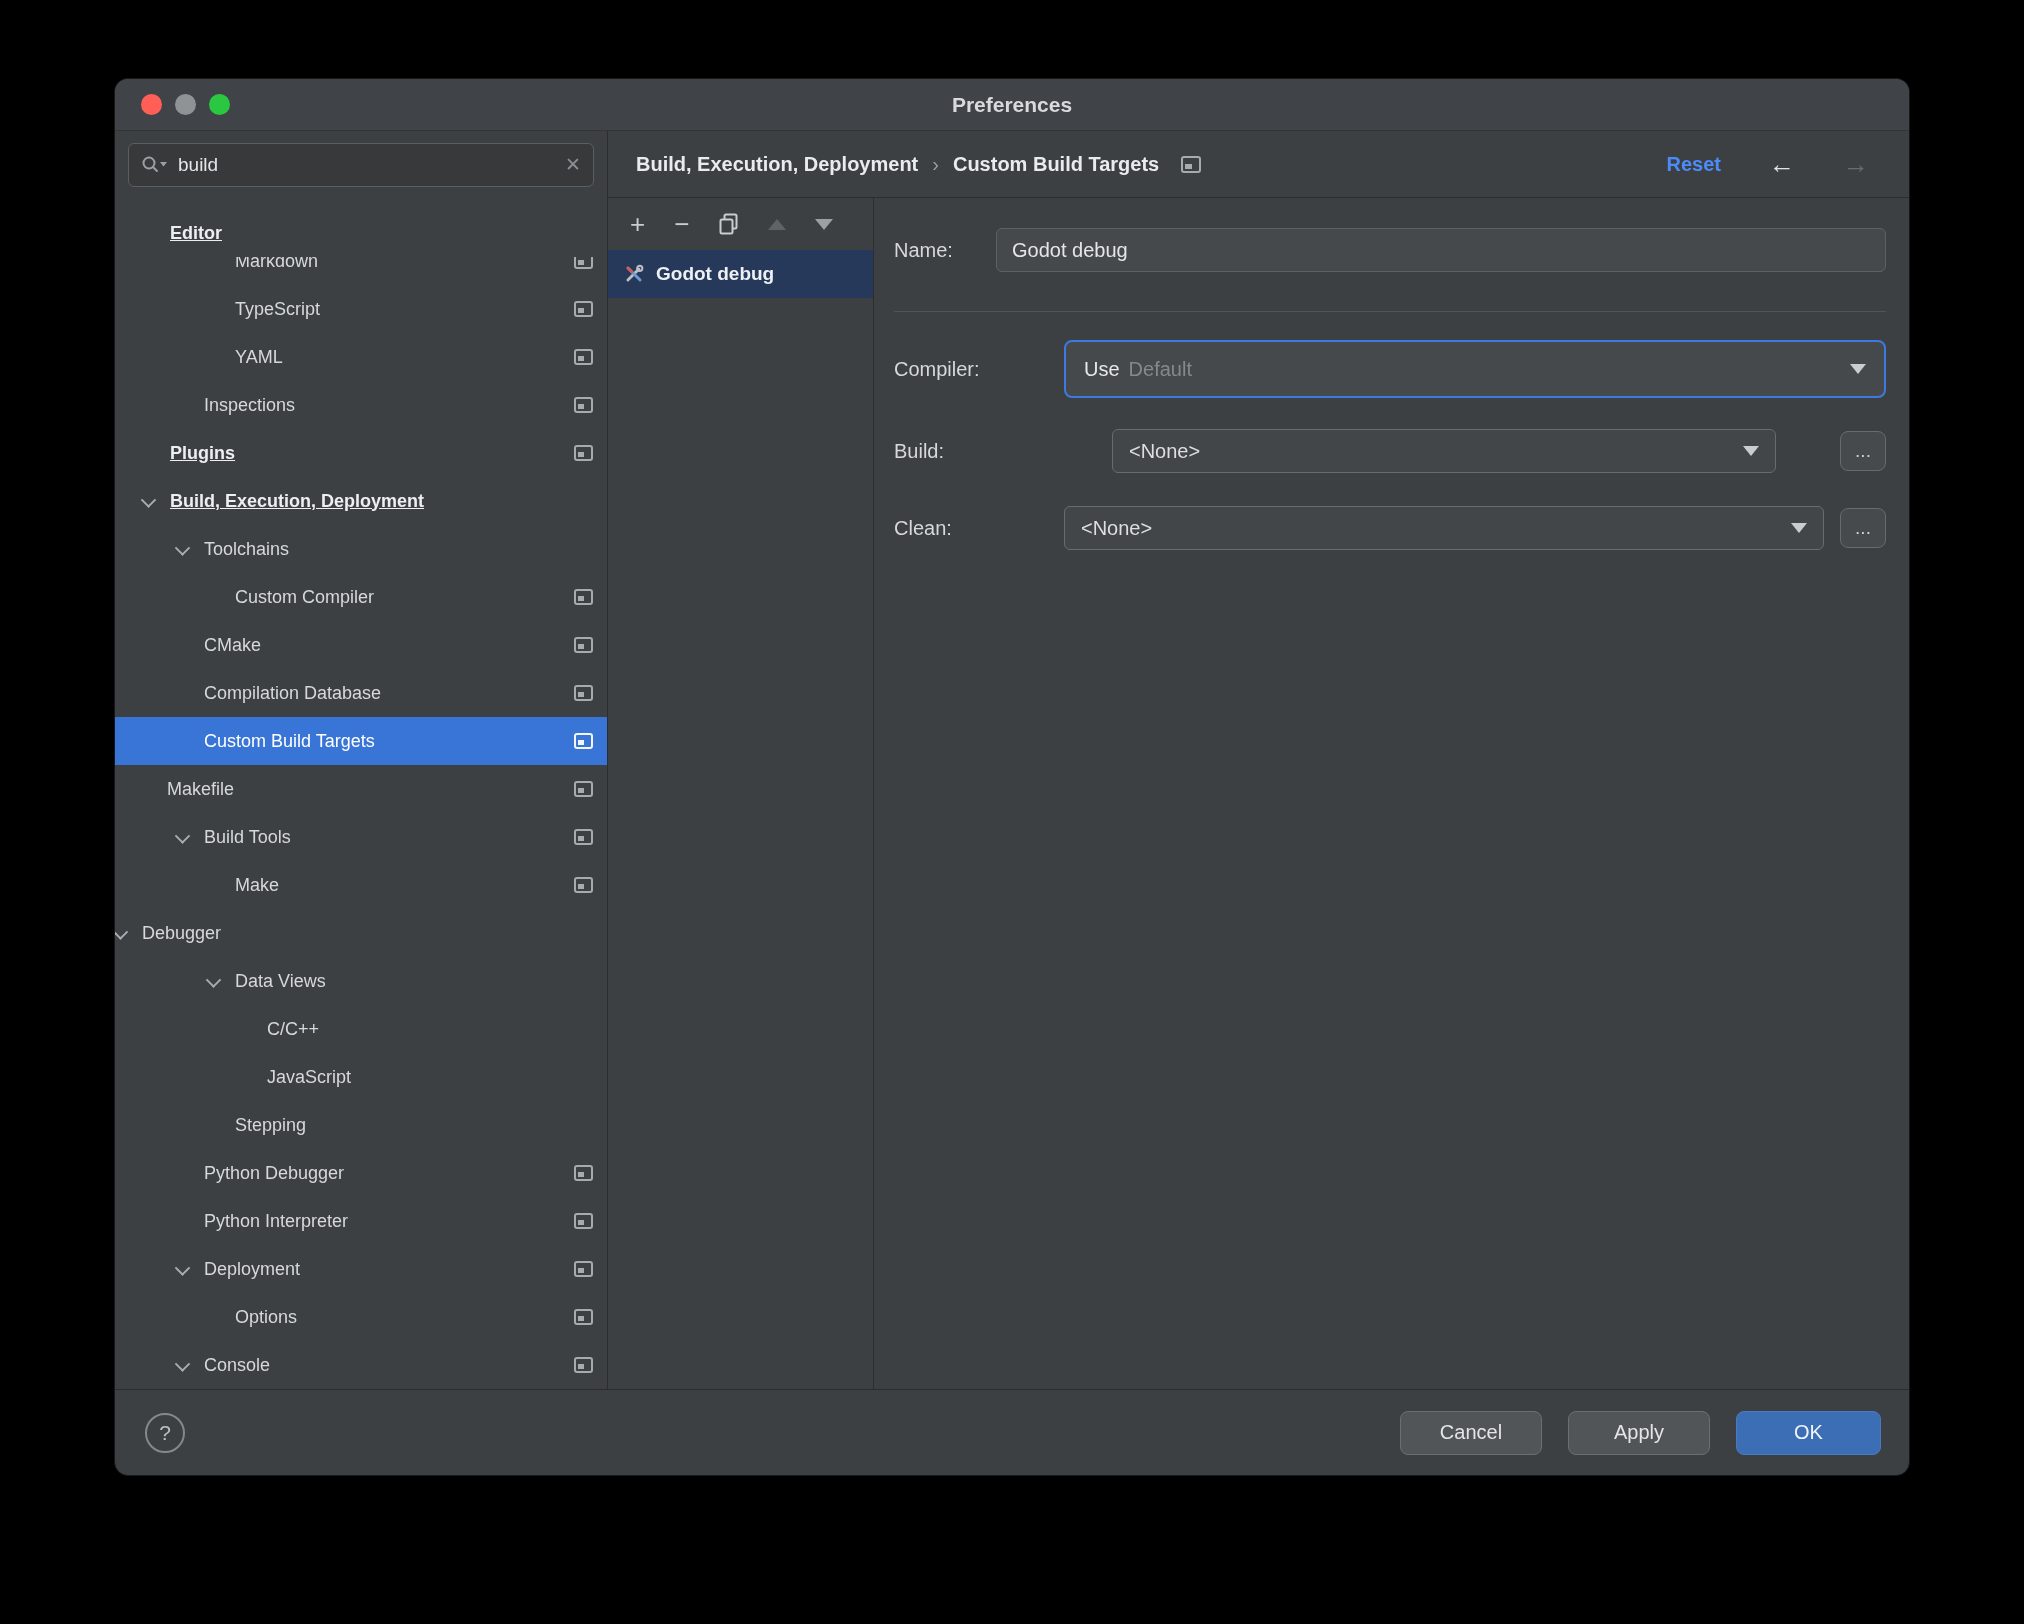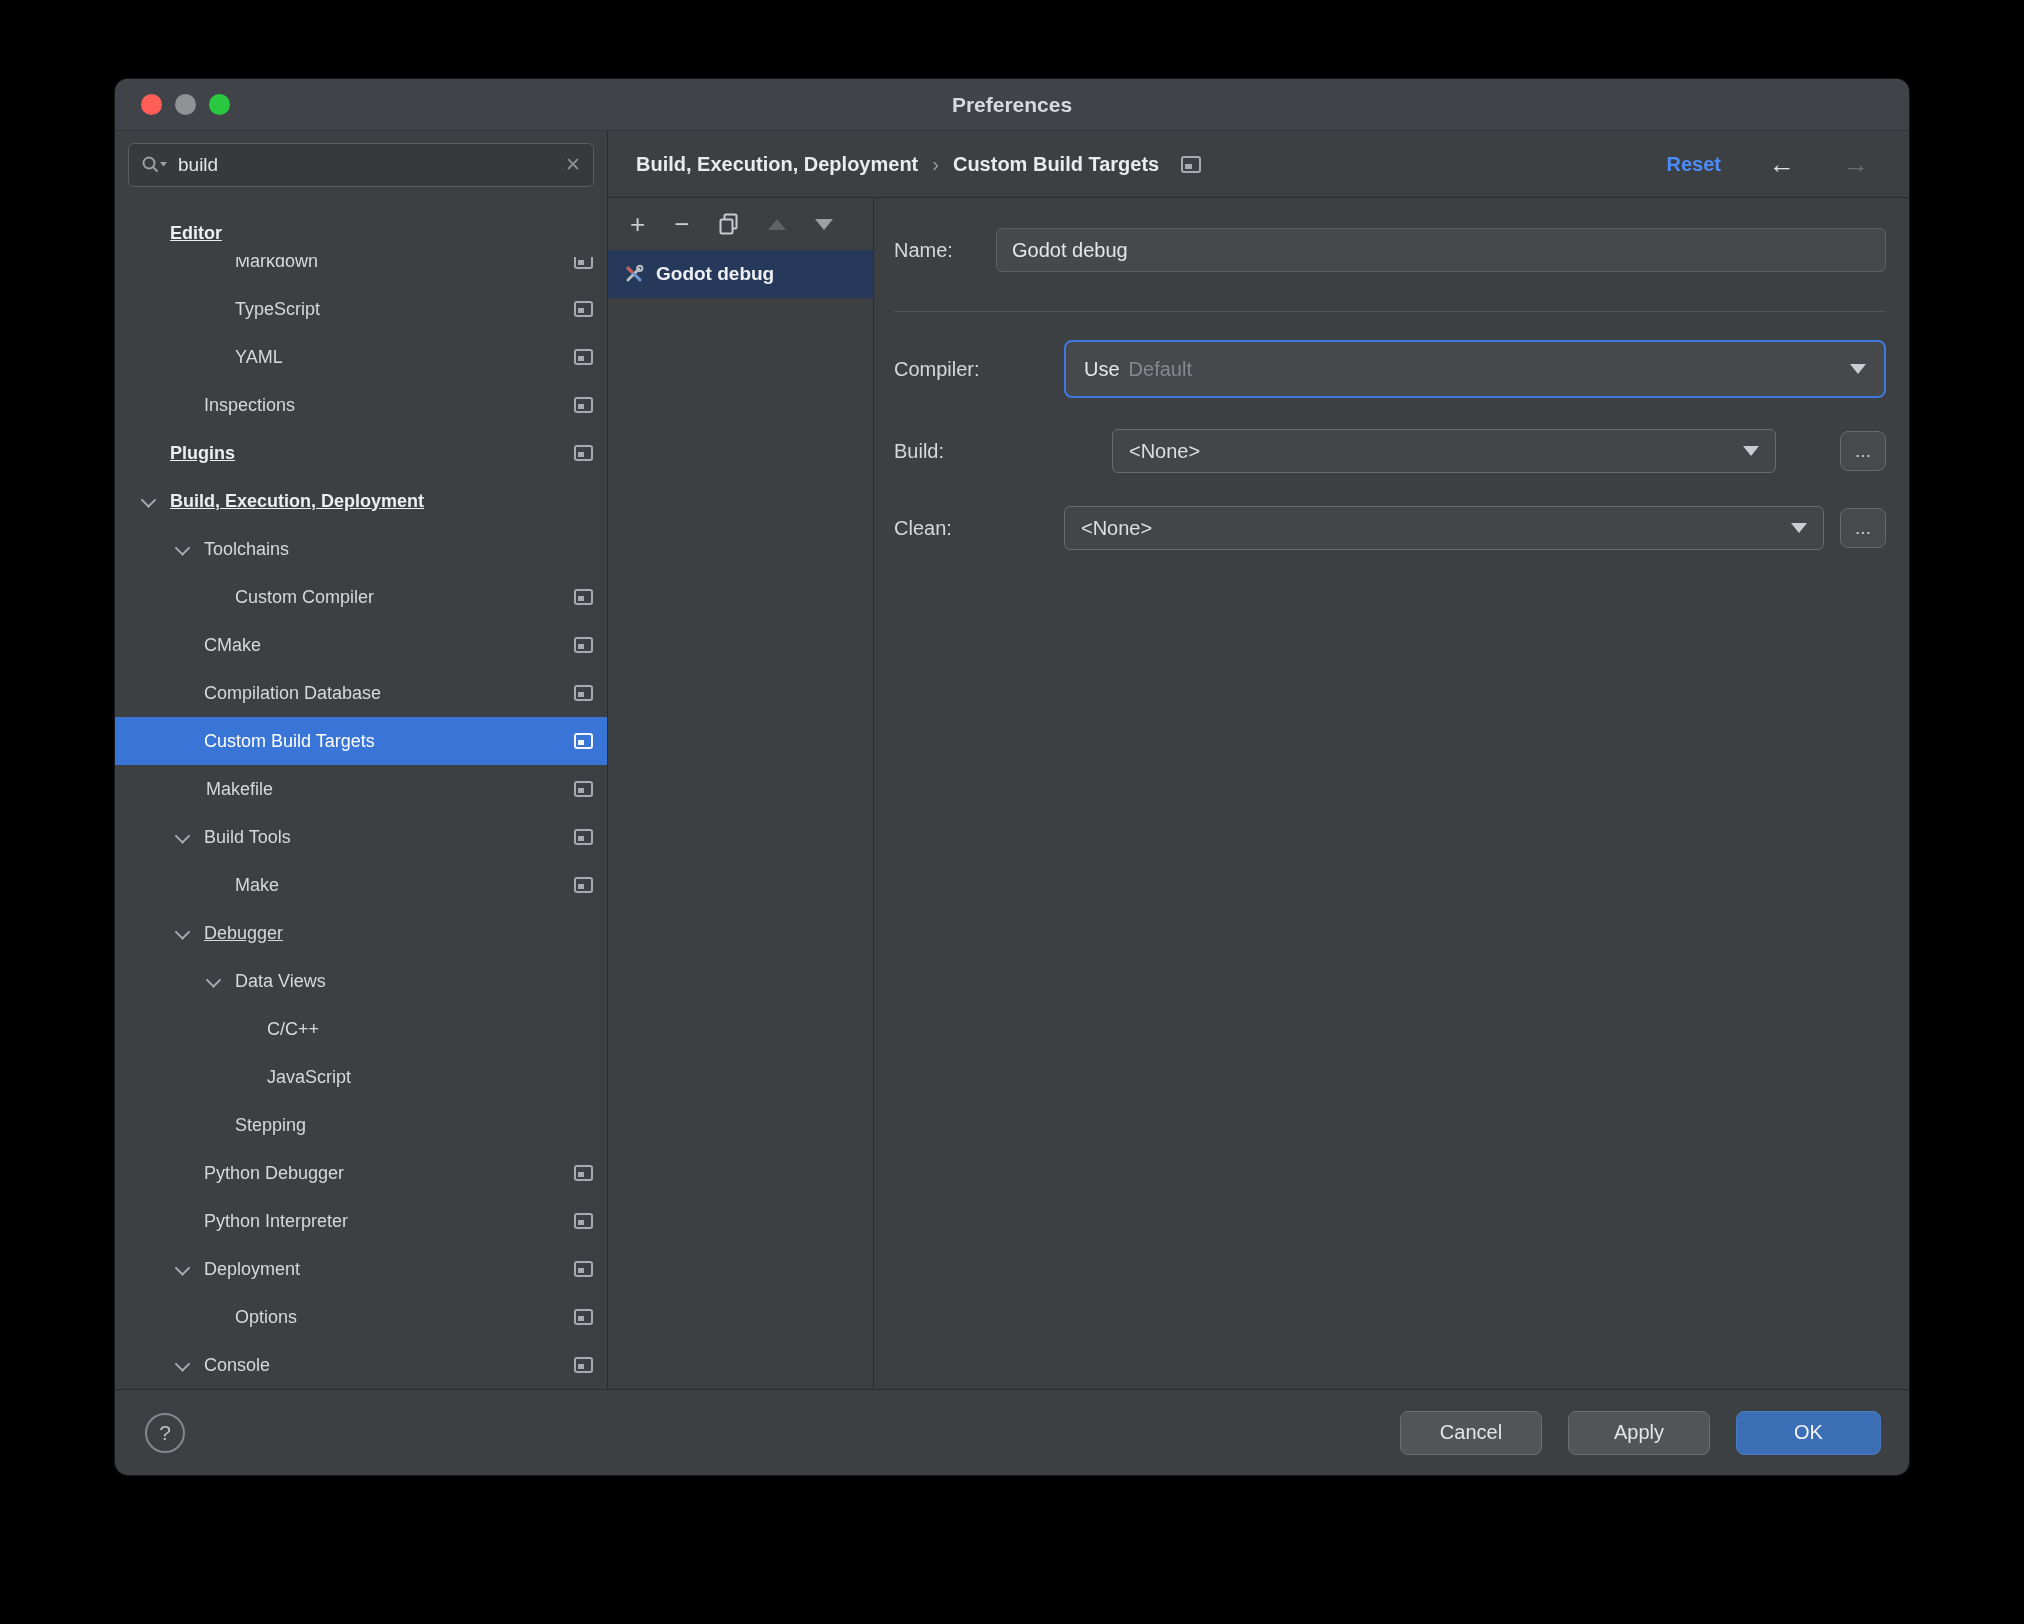--- a/index.html
+++ b/index.html
@@ -180,34 +180,34 @@
             <span class="indicator"></span>
           </div>
           <div class="tree-row" style="padding-left: 89px;">
             <span class="tlabel">Compilation Database</span>
             <span class="indicator"></span>
           </div>
           <div class="tree-row selected" style="padding-left: 89px;">
             <span class="tlabel">Custom Build Targets</span>
             <span class="indicator"></span>
           </div>
-          <div class="tree-row" style="padding-left: 91px;">
+          <div class="tree-row" style="padding-left: 52px;">
             <span class="tlabel">Makefile</span>
             <span class="indicator"></span>
           </div>
           <div class="tree-row" style="padding-left: 62px;">
             <span class="chev"></span>
             <span class="tlabel">Build Tools</span>
             <span class="indicator"></span>
           </div>
           <div class="tree-row" style="padding-left: 120px;">
             <span class="tlabel">Make</span>
             <span class="indicator"></span>
           </div>
-          <div class="tree-row" style="padding-left: 62px; text-decoration: underline;">
+          <div class="tree-row" style="">
             <span class="chev"></span>
             <span class="tlabel">Debugger</span>
           </div>
           <div class="tree-row" style="padding-left: 93px;">
             <span class="chev"></span>
             <span class="tlabel">Data Views</span>
           </div>
           <div class="tree-row" style="padding-left: 152px;">
             <span class="tlabel">C/C++</span>
           </div>

